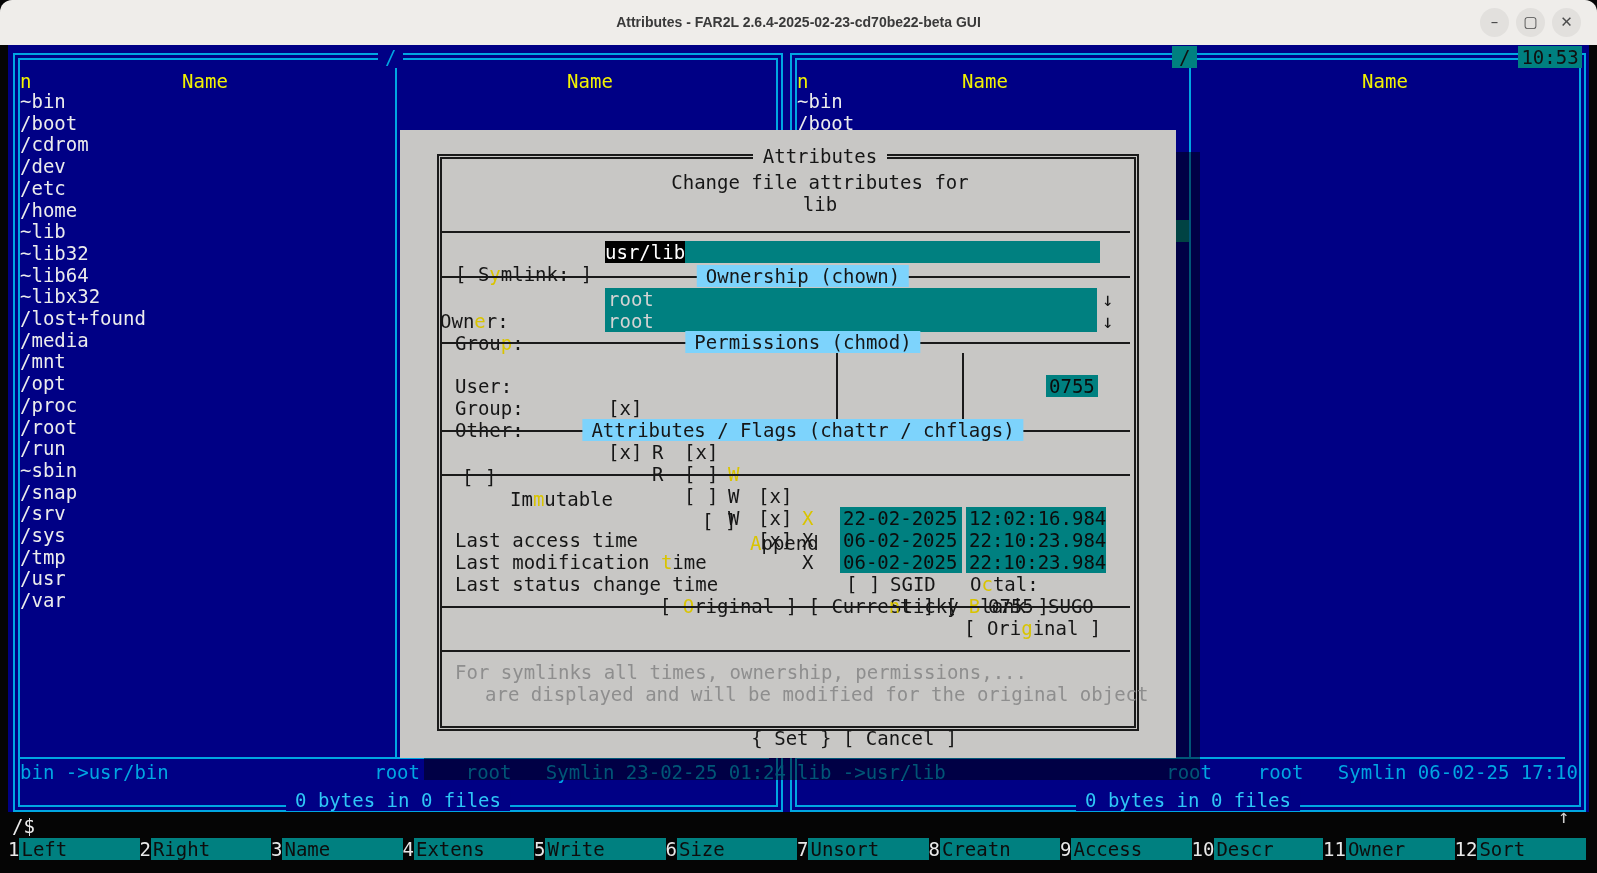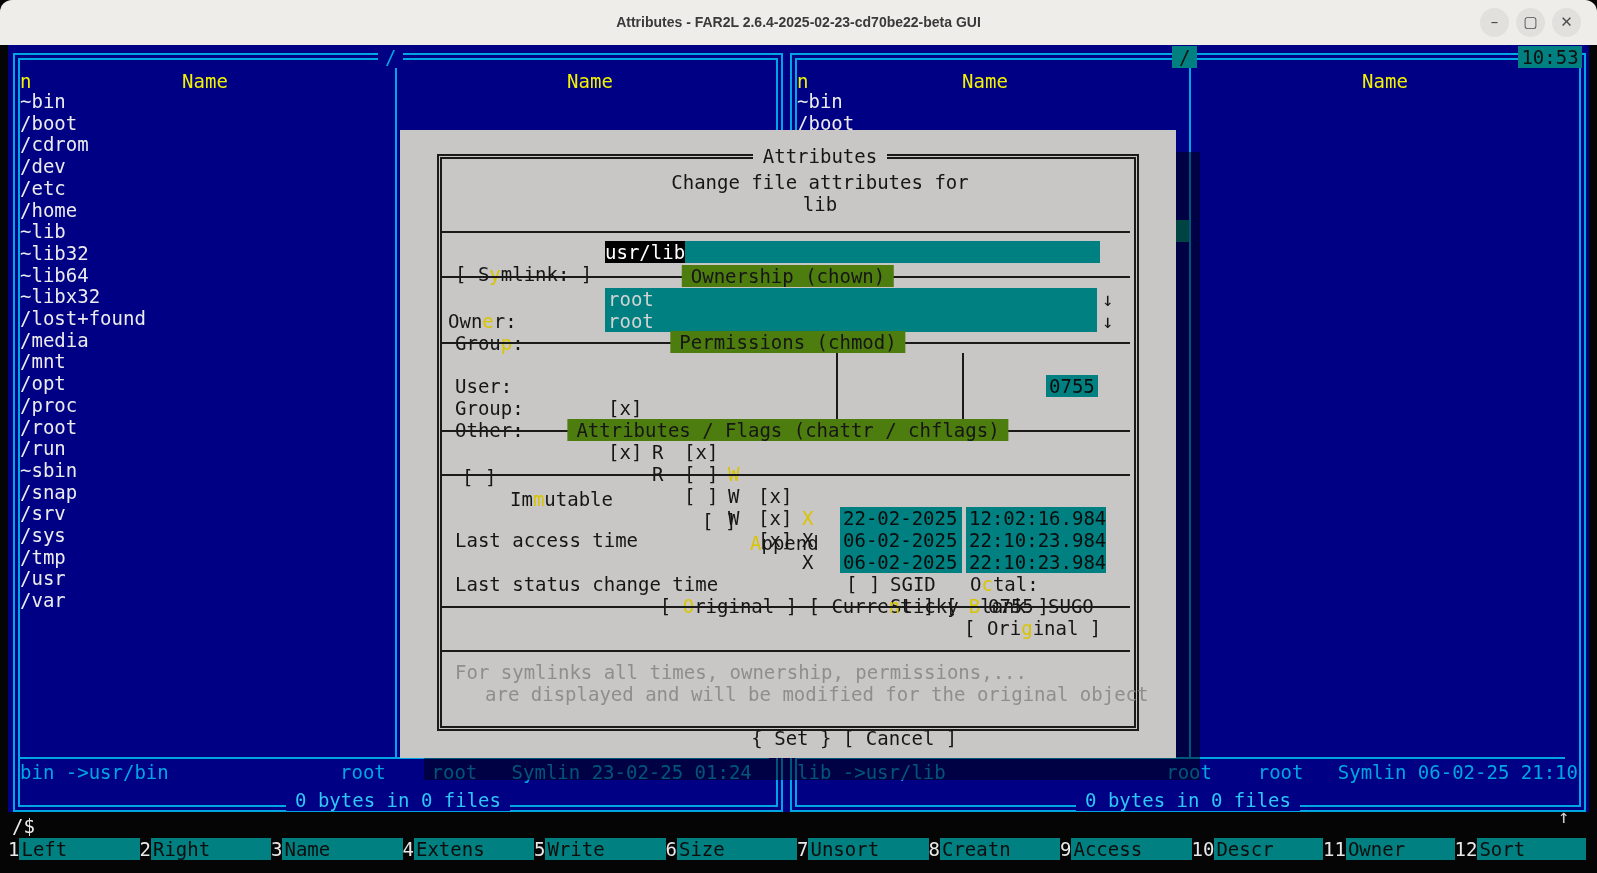--- a/index.html
+++ b/index.html
@@ -29,21 +29,21 @@
   .file-row{position:absolute;height:22px;color:#ececec;font:19px/22px "DejaVu Sans Mono",monospace;white-space:pre}
   .cursorbar{background:#008080;color:#0a0a0a}
   .pathlbl{padding:0 7px;height:22px;line-height:22px}
   .teal-bg{background:#008080;color:#101010}
 
   
   #dlg{position:absolute;left:400px;top:85px;width:776px;height:628px;background:#c8c7c5;color:#161616}
   #dlg .row{position:absolute;left:0;width:840px;height:22px;font:19px/22px "DejaVu Sans Mono",monospace;white-space:pre}
   #dlg .frame{position:absolute;left:37px;top:24px;width:692px;height:567px;border:5px double #1a1a1a}
   #dlg .sepline{position:absolute;left:42px;width:688px;height:2px;background:#1a1a1a}
-  #dlg .seplbl{position:absolute;transform:translateX(-50%);left:388px;background:#4d7c0f;padding:0 9px;
+  #dlg .seplbl{position:absolute;transform:translateX(-50%);left:403px;background:#7dd3fc;padding:0 9px;
                height:22px;font:19px/22px "DejaVu Sans Mono",monospace;white-space:pre}
   .field{position:absolute;background:#008080;height:22px;font:19px/22px "DejaVu Sans Mono",monospace;
          white-space:pre;color:#d3d3d3;padding-left:3px;box-sizing:border-box}
   .fieldblack{color:#0c0c0c}
   .sel{background:#000;color:#fff}
   .shadow{position:absolute;background:rgba(0,0,0,0.48)}
   .note{color:#8e8e8e}
   .dk{color:#161616}
 
   
@@ -91,21 +91,21 @@
       <div class="file-row" style="top: 369px; left: 0px;">~sbin</div>
       <div class="file-row" style="top: 391px; left: 0px;">/snap</div>
       <div class="file-row" style="top: 412px; left: 0px;">/srv</div>
       <div class="file-row" style="top: 434px; left: 0px;">/sys</div>
       <div class="file-row" style="top: 456px; left: 0px;">/tmp</div>
       <div class="file-row" style="top: 477px; left: 0px;">/usr</div>
       <div class="file-row" style="top: 499px; left: 0px;">/var</div>
     </div>
   <div class="hline" style="left:20px;top:712px;width:749px"></div>
   <div class="abs mono cyan" style="left:20px;top:716px">bin -&gt;usr/bin</div>
-  <div class="abs mono cyan" style="left:340px;top:716px;width:437px;text-align:left">root    root   Symlin 23-02-25 01:24</div>
+  <div class="abs mono cyan" style="left:349px;top:716px;width:437px;text-align:right">root    root   Symlin 23-02-25 01:24</div>
   <div class="abs mono bcyan" style="left:398px;top:744px;transform:translateX(-50%);background:#000085;padding:0 9px">0 bytes in 0 files</div>
 
   <div class="pborder" style="left:790px;top:8px;width:782px;height:745px"></div>
   <div class="vline" style="left:1189px;top:23px;height:689px"></div>
   <div class="abs mono teal-bg pathlbl" style="left:1172px;top:1px">/</div>
   <div class="abs mono yellow" style="left:797px;top:25px">n</div>
   <div class="abs mono yellow" style="left:900px;top:25px;width:170px;text-align:center">Name</div>
   <div class="abs mono yellow" style="left:1300px;top:25px;width:170px;text-align:center">Name</div>
   <div id="right-files" class="abs" style="left:797px;top:45px;width:392px;height:525px">
       <div class="file-row" style="top: 0px; left: 0px;">~bin</div>
@@ -128,21 +128,21 @@
       <div class="file-row" style="top: 369px; left: 0px;">~sbin</div>
       <div class="file-row" style="top: 391px; left: 0px;">/snap</div>
       <div class="file-row" style="top: 412px; left: 0px;">/srv</div>
       <div class="file-row" style="top: 434px; left: 0px;">/sys</div>
       <div class="file-row" style="top: 456px; left: 0px;">/tmp</div>
       <div class="file-row" style="top: 477px; left: 0px;">/usr</div>
       <div class="file-row" style="top: 499px; left: 0px;">/var</div>
     </div>
   <div class="hline" style="left:797px;top:712px;width:768px"></div>
   <div class="abs mono cyan" style="left:797px;top:716px">lib -&gt;usr/lib</div>
-  <div class="abs mono cyan" style="left:1140px;top:716px;width:438px;text-align:right">root    root   Symlin 06-02-25 21:10</div>
+  <div class="abs mono cyan" style="left:1140px;top:716px;width:438px;text-align:right">root    root   Symlin 06-02-25 17:10</div>
   <div class="abs mono bcyan" style="left:1188px;top:744px;transform:translateX(-50%);background:#000085;padding:0 9px">0 bytes in 0 files</div>
 
   <div class="abs mono teal-bg" style="left:1518px;top:1px;width:64px;text-align:center">10:53</div>
 
   <div class="shadow" style="left:424px;top:107px;width:776px;height:628px"></div>
 
   <div id="dlg">
     <div class="frame"></div>
 
     <div class="row" style="top:15px;text-align:center"><span style="background:#c8c7c5;padding:0 10px">Attributes</span></div>
@@ -152,21 +152,21 @@
     <div class="sepline" style="top:101px"></div>
 
     <div class="row" style="top:111px">
       <span class="abs" style="left:55px"><span>[ S</span><span class="yellow" style="color:#d9c400">y</span><span>mlink: ]</span></span>
     </div>
     <div class="field" style="left:205px;top:111px;width:495px;padding-left:0"><span class="sel">usr/lib</span></div>
 
     <div class="sepline" style="top:146px"></div>
     <div class="seplbl" style="top:135px">Ownership (chown)</div>
     <div class="row" style="top:158px">
-      <span class="abs" style="left:48px"><span>Own</span><span style="color:#d9c400">e</span><span>r:</span></span>
+      <span class="abs" style="left:40px"><span>Own</span><span style="color:#d9c400">e</span><span>r:</span></span>
     </div>
     <div class="field" style="left:205px;top:158px;width:492px">root</div>
     <div class="abs mono dk" style="left:702px;top:158px">↓</div>
     <div class="row" style="top:180px">
       <span class="abs" style="left:55px"><span>Grou</span><span style="color:#d9c400">p</span><span>:</span></span>
     </div>
     <div class="field" style="left:205px;top:180px;width:492px">root</div>
     <div class="abs mono dk" style="left:702px;top:180px">↓</div>
 
     <div class="sepline" style="top:212px"></div>
@@ -231,20 +231,23 @@
       <span class="abs" style="left:442px">DD-MM-YYYY</span>
       <span class="abs" style="left:568px">hh:mm:ss.ms</span>
     </div>
 
     <div class="row" style="top:377px">
       <span class="abs" style="left:55px"><span>Last access time</span><span style="color:#d9c400"></span><span></span></span>
     </div>
     <div class="field fieldblack" style="left:440px;top:377px;width:122px">22-02-2025</div>
     <div class="field fieldblack" style="left:566px;top:377px;width:140px">12:02:16.984</div>
 
+    <div class="row" style="top:399px">
+      <span class="abs" style="left:55px"><span>Last modification </span><span style="color:#d9c400">t</span><span>ime</span></span>
+    </div>
     <div class="field fieldblack" style="left:440px;top:399px;width:122px">06-02-2025</div>
     <div class="field fieldblack" style="left:566px;top:399px;width:140px">22:10:23.984</div>
 
     <div class="row" style="top:421px">
       <span class="abs" style="left:55px"><span>Last status change time</span><span style="color:#d9c400"></span><span></span></span>
     </div>
     <div class="field fieldblack" style="left:440px;top:421px;width:122px">06-02-2025</div>
     <div class="field fieldblack" style="left:566px;top:421px;width:140px">22:10:23.984</div>
 
     <div class="row" style="top:443px;text-align:center">

